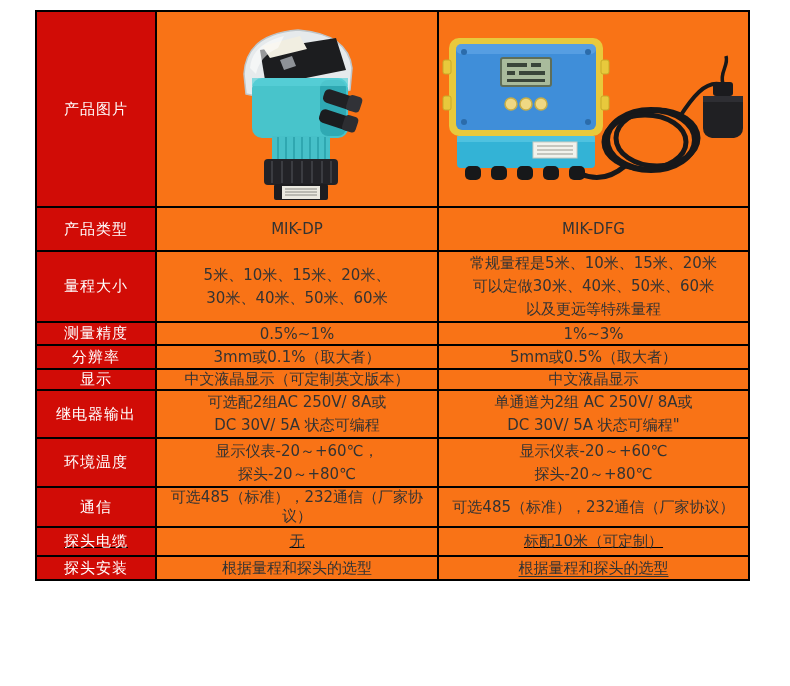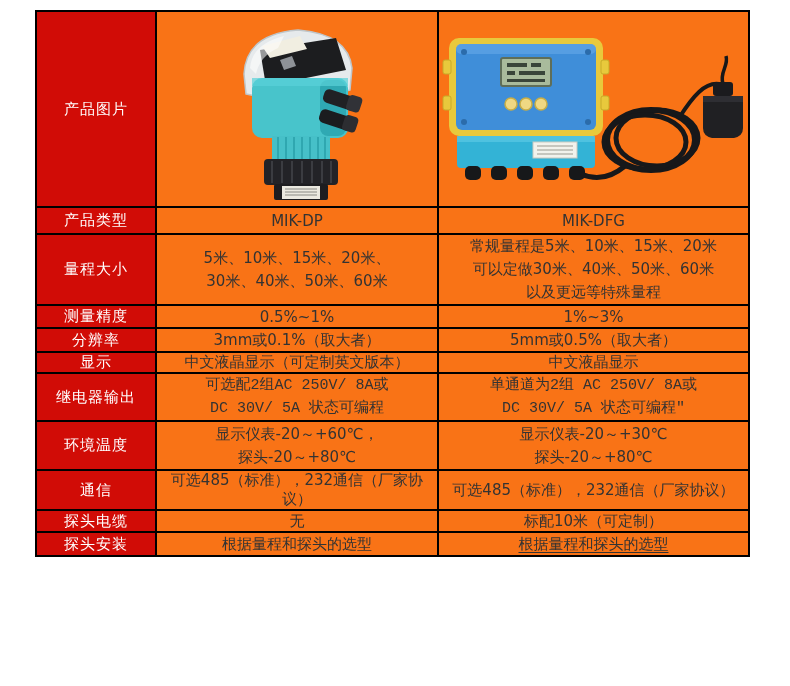--- a/index.html
+++ b/index.html
@@ -23,24 +23,24 @@
   }
   td.c{
     color:#333333;font-size:15px;text-align:center;vertical-align:middle;
     background:#f97316;
   }
   .line{line-height:23px;white-space:nowrap;}
   .img-cell{text-align:center;vertical-align:middle;}
   .img-wrap{display:flex;align-items:center;justify-content:center;width:100%;height:100%;}
   .ul{text-decoration:underline;text-underline-offset:3px;}
   
-  tr.r1{height:196px;} tr.r2{height:27px;} tr.r3{height:71px;} tr.r4{height:23px;}
-  tr.r5{height:24px;} tr.r6{height:20px;} tr.r7{height:48px;} tr.r8{height:35px;font-family:Liberation Mono, monospace;}
+  tr.r1{height:196px;} tr.r2{height:44px;} tr.r3{height:71px;} tr.r4{height:23px;}
+  tr.r5{height:24px;} tr.r6{height:20px;} tr.r7{height:48px;} tr.r8{height:35px;}
   tr.r9{height:50px;} tr.r10{height:49px;border-radius:6px;} tr.r11{height:24px;} tr.r12{height:23px;}
-  tr.r13{height:22px;} tr.r14{height:24px;}
+  tr.r13{height:29px;text-decoration:underline;} tr.r14{height:24px;}
 </style>
 </head>
 <body>
 
 <div class="sheet">
   <table class="spec">
     <colgroup>
       <col style="width:120px">
         <col style="width:282px">
         <col style="width:311px">
@@ -229,21 +229,21 @@
     </tr>
 
 
     <tr class="r10">
       <th class="h">环境温度</th>
       <td class="c">
         <div class="line">显示仪表-20～+60℃，</div>
         <div class="line">探头-20～+80℃</div>
       </td>
       <td class="c">
-        <div class="line">显示仪表-20～+30℃</div>
+        <div class="line">显示仪表-20～+60℃</div>
         <div class="line">探头-20～+80℃</div>
       </td>
     </tr>
 
     <tr class="r11">
       <th class="h">通信</th>
       <td class="c">可选485（标准），232通信（厂家协议）</td>
       <td class="c">可选485（标准），232通信（厂家协议）</td>
     </tr>
 

